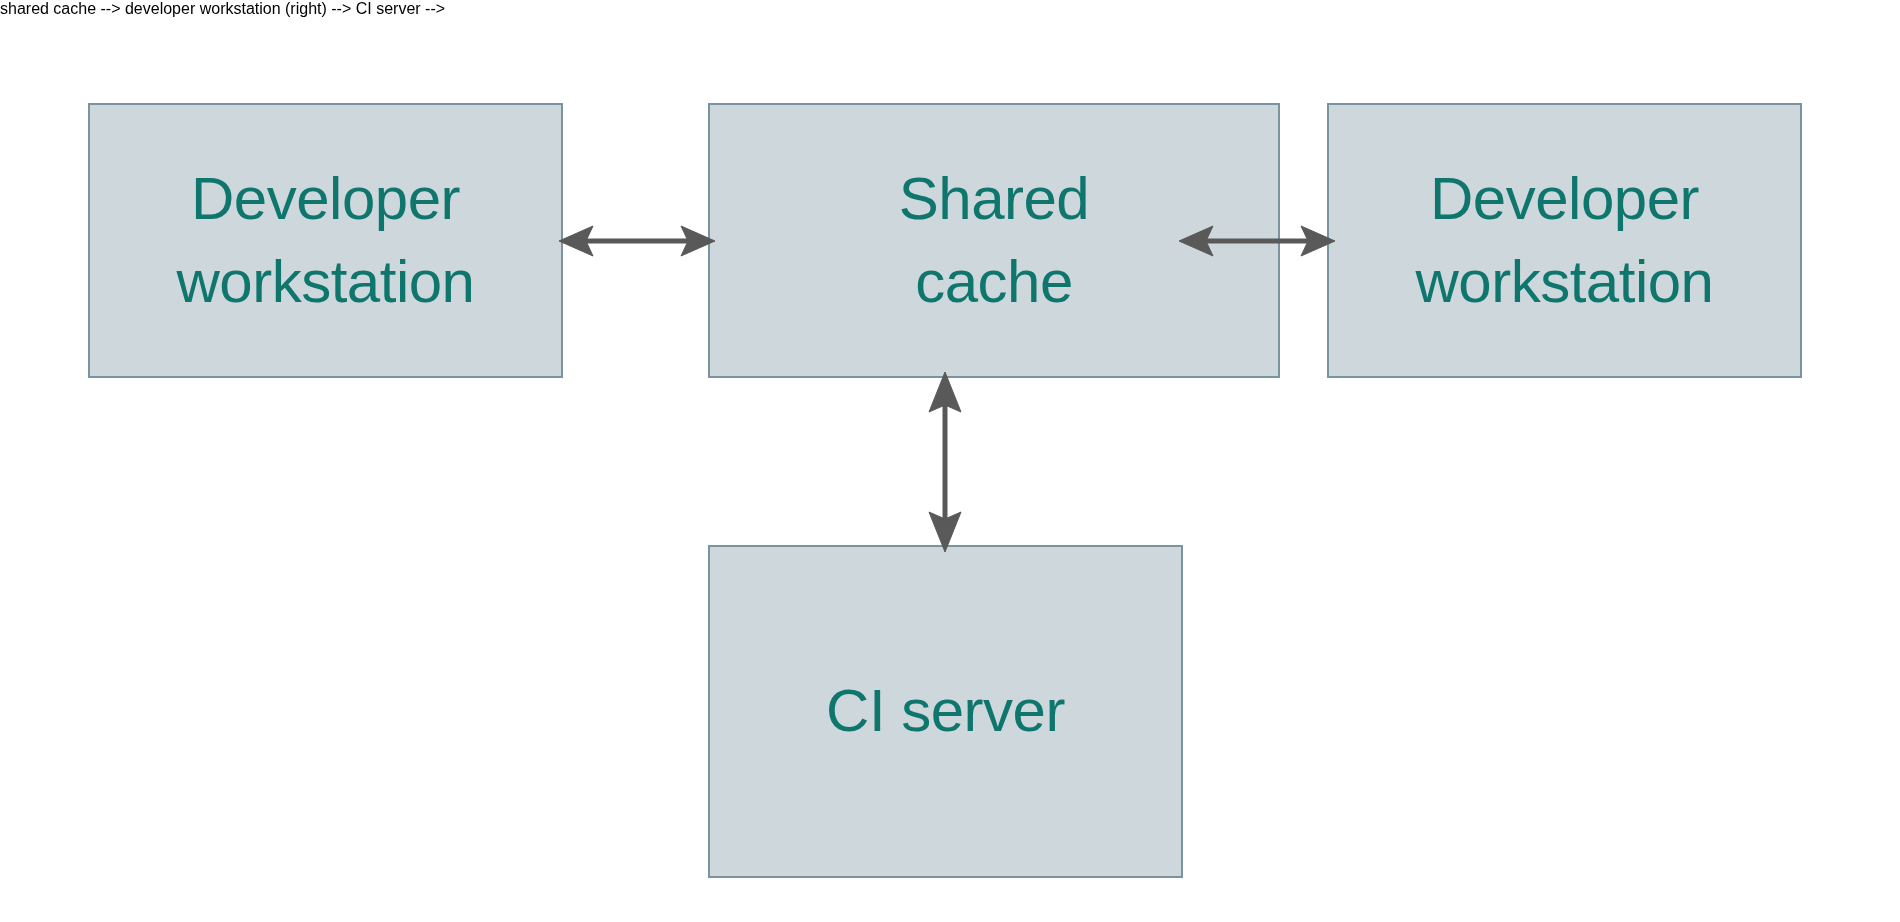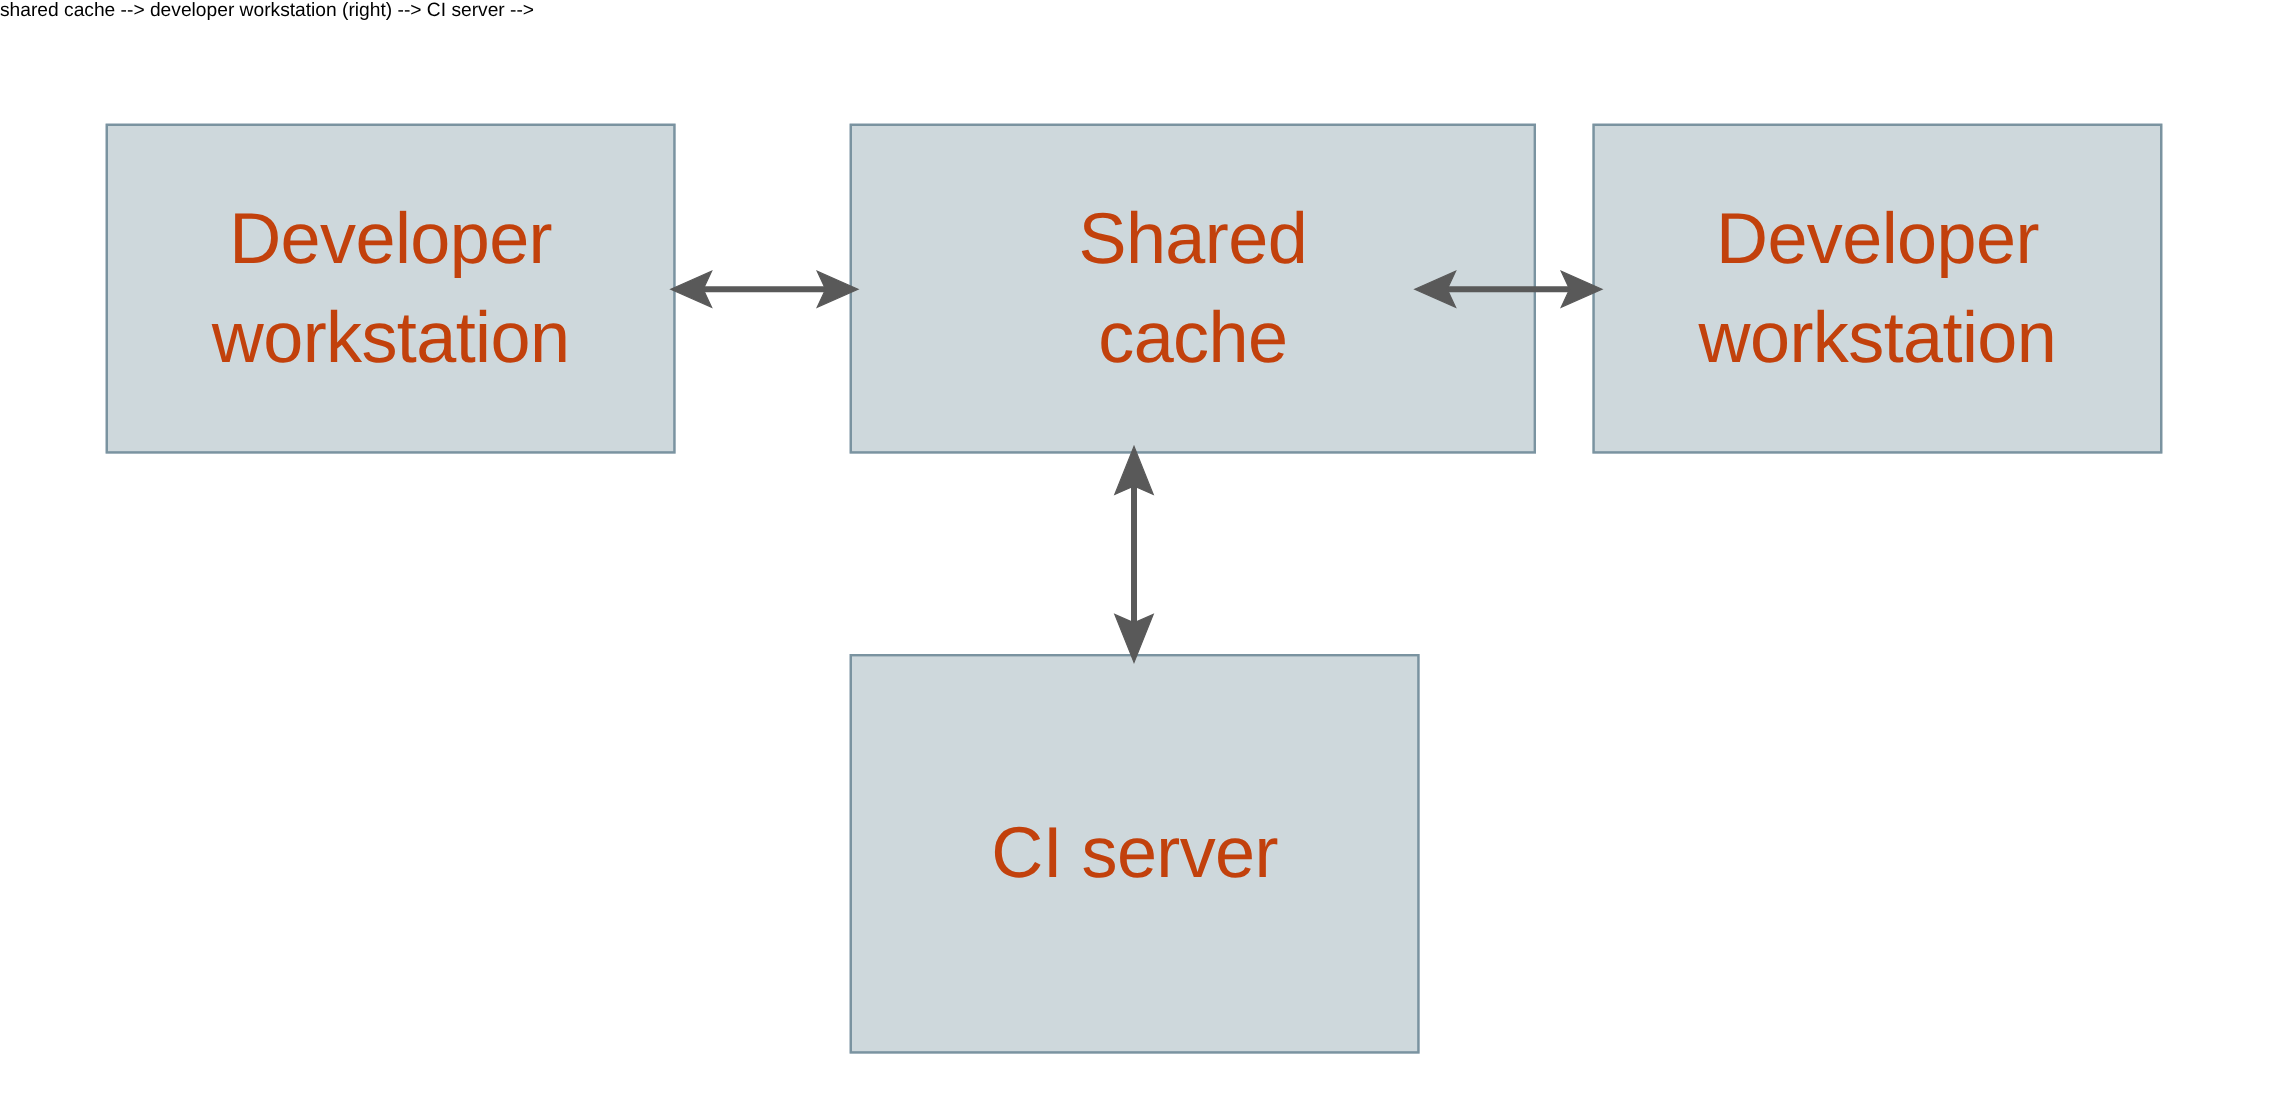--- a/index.html
+++ b/index.html
@@ -26,21 +26,21 @@
     display: flex;
     align-items: center;
     justify-content: center;
     text-align: center;
   }
   .node-label {
     font-family: "Liberation Sans", sans-serif;
     font-size: 60px;
     line-height: 1.37;
     font-weight: 400;
-    color: #c2410c;
+    color: #0f766e;
     letter-spacing: -0.5px;
     white-space: pre-line;
     padding: 0 6px;
   }
   #node-dev-left  { left: 88px;   top: 103px; width: 475px; height: 275px; }
   #node-shared    { left: 708px;  top: 103px; width: 572px; height: 275px; }
   #node-dev-right { left: 1327px; top: 103px; width: 475px; height: 275px; }
   #node-ci        { left: 708px;  top: 545px; width: 475px; height: 333px; }
 
   .edge {

